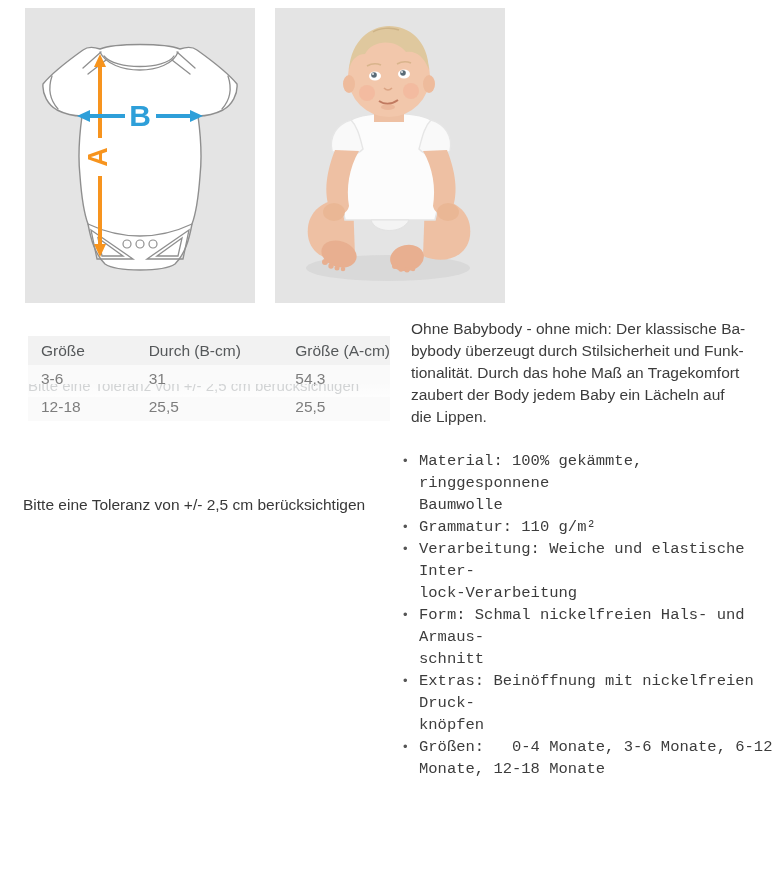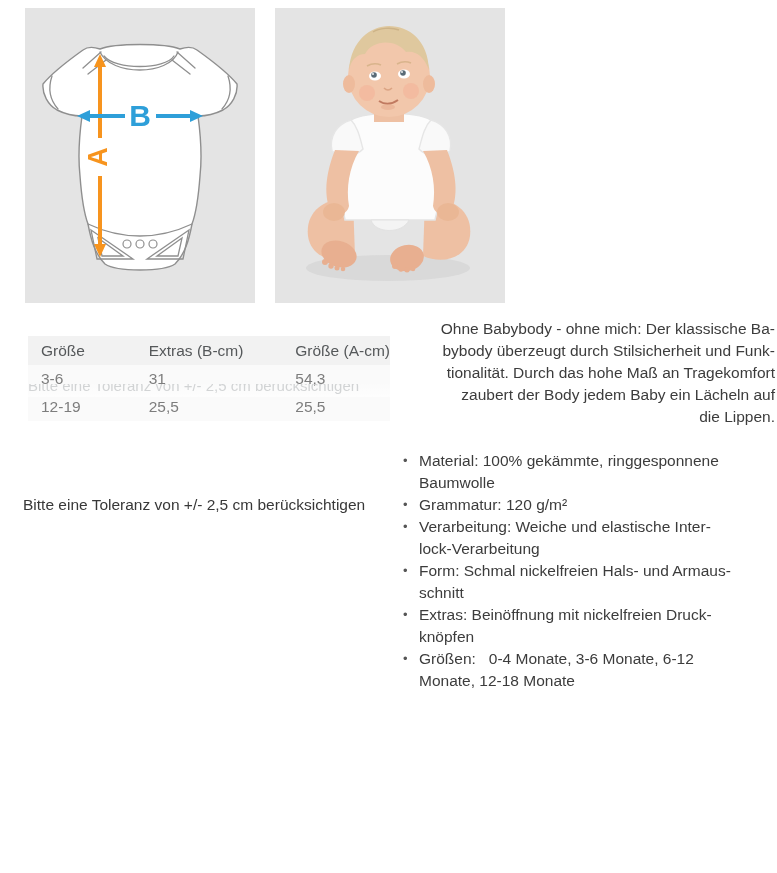--- a/index.html
+++ b/index.html
@@ -25,25 +25,25 @@
   .ghost{position:absolute;left:0;top:48px;width:362px;height:13px;overflow:hidden;
          background:linear-gradient(180deg,rgba(255,255,255,.15),rgba(255,255,255,.6));pointer-events:none;}
   .ghost span{display:block;transform:translateY(-7px);font-size:15px;white-space:nowrap;
               color:#8f9497;opacity:.38;}
 
   .tolerance{position:absolute;left:23px;top:494px;width:380px;margin:0;
              font-size:15.5px;line-height:22px;color:#383838;}
 
   
   .desc{position:absolute;left:403px;top:318px;width:372px;font-size:15.5px;line-height:22px;color:#3c3c3c;}
-  .intro{margin:0 0 22px 8px;white-space:pre-wrap;text-align:right;}
+  .intro{margin:0 0 22px 8px;white-space:pre-wrap;}
   .bullets{list-style:none;margin:0;padding:0;}
   .bullet-item{display:flex;align-items:flex-start;}
   .dot{width:16px;flex:0 0 16px;color:#555;font-size:13px;line-height:22px;text-align:left;}
-  .b-text{white-space:pre-wrap;flex:1;}
+  .b-text{white-space:pre-wrap;flex:1;font-family:Liberation Mono, monospace;}
 </style>
 </head>
 <body>
 
 <div class="page">
 
   <figure class="panel diagram">
     <svg viewBox="0 0 230 295">
       <rect x="0" y="0" width="230" height="295" fill="#e4e4e4"></rect>
 
@@ -166,31 +166,31 @@
         <ellipse cx="113" cy="99" rx="7" ry="3" fill="#e5a98c" opacity="0.55"></ellipse>
         <circle cx="92" cy="85" r="8" fill="#f4ae92" opacity="0.45"></circle>
         <circle cx="136" cy="83" r="8" fill="#f4ae92" opacity="0.45"></circle>
       </g>
     </svg>
   </figure>
 
   <div class="size-table">
     <div class="thead">
         <span class="hcell c1">Größe</span>
-        <span class="hcell c2">Extras (B-cm)</span>
+        <span class="hcell c2">Durch (B-cm)</span>
         <span class="hcell c3">Größe (A-cm)</span>
       </div>
     <div class="tbody">
         <div class="trow plain">
     <span class="cell c1">3-6</span>
     <span class="cell c2">31</span>
     <span class="cell c3">54,3</span>
   </div>
         <div class="trow plain">
-    <span class="cell c1">12-19</span>
+    <span class="cell c1">12-18</span>
     <span class="cell c2">25,5</span>
     <span class="cell c3">25,5</span>
   </div>
       </div>
     <div class="ghost">
       <span>Bitte eine Toleranz von +/- 2,5 cm berücksichtigen</span>
     </div>
   </div>
 
   <p class="tolerance">Bitte eine Toleranz von +/- 2,5 cm berücksichtigen</p>
@@ -202,21 +202,21 @@
 zaubert der Body jedem Baby ein Lächeln auf
 die Lippen.</p>
     <ul class="bullets">
         <li class="bullet-item">
     <span class="dot">•</span>
     <span class="b-text">Material: 100% gekämmte, ringgesponnene
 Baumwolle</span>
   </li>
         <li class="bullet-item">
     <span class="dot">•</span>
-    <span class="b-text">Grammatur: 120 g/m²</span>
+    <span class="b-text">Grammatur: 110 g/m²</span>
   </li>
         <li class="bullet-item">
     <span class="dot">•</span>
     <span class="b-text">Verarbeitung: Weiche und elastische Inter-
 lock-Verarbeitung</span>
   </li>
         <li class="bullet-item">
     <span class="dot">•</span>
     <span class="b-text">Form: Schmal nickelfreien Hals- und Armaus-
 schnitt</span>

